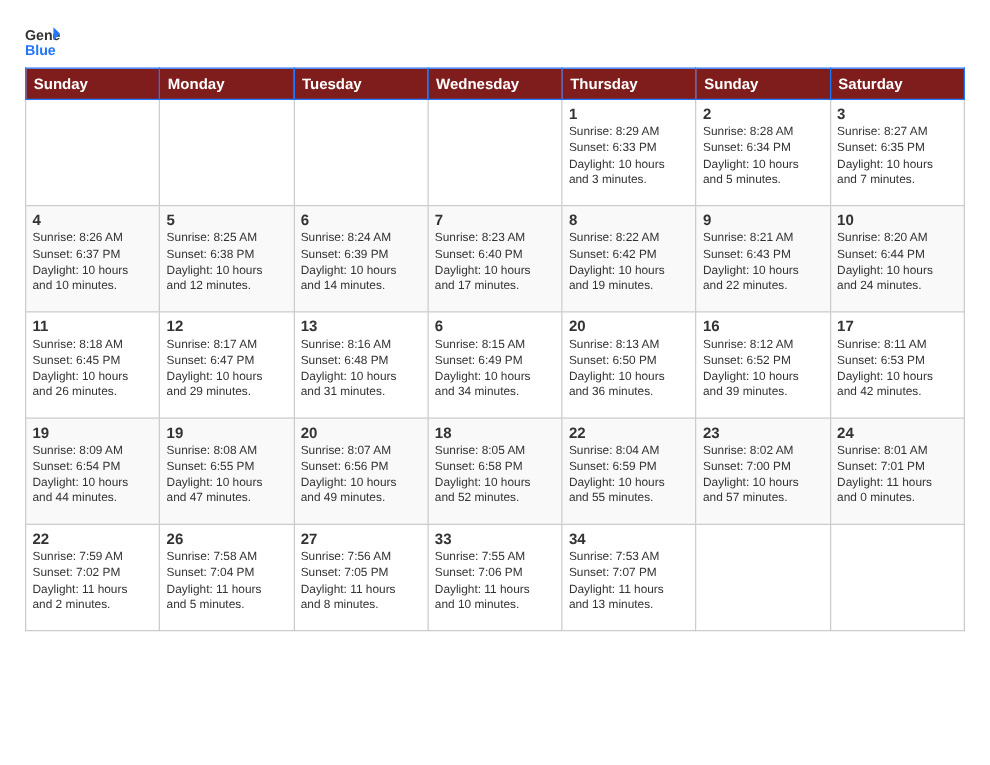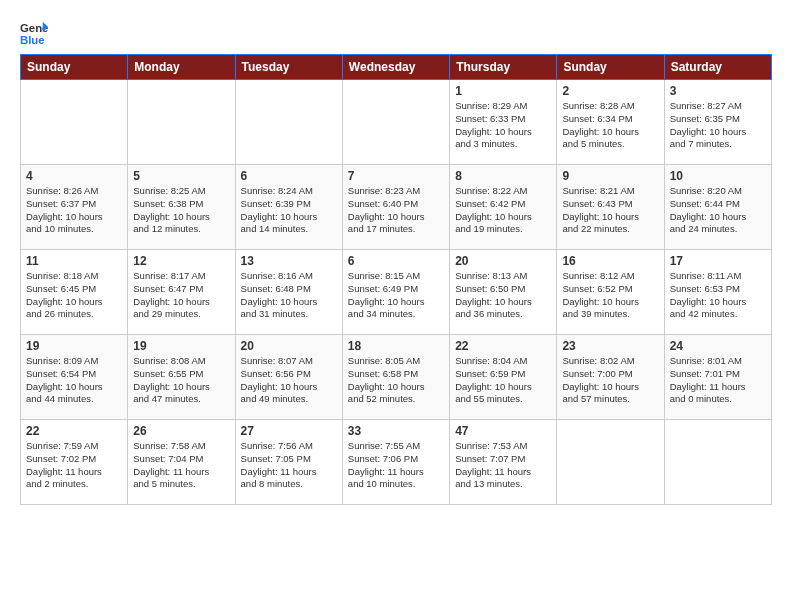--- a/index.html
+++ b/index.html
@@ -236,20 +236,20 @@
         </td>
         <td>
           <span class="day-number">27</span>
           <div class="cell-content">Sunrise: 7:56 AM<br>Sunset: 7:05 PM<br>Daylight: 11 hours<br>and 8 minutes.</div>
         </td>
         <td>
           <span class="day-number">33</span>
           <div class="cell-content">Sunrise: 7:55 AM<br>Sunset: 7:06 PM<br>Daylight: 11 hours<br>and 10 minutes.</div>
         </td>
         <td>
-          <span class="day-number">47</span>
+          <span class="day-number">34</span>
           <div class="cell-content">Sunrise: 7:53 AM<br>Sunset: 7:07 PM<br>Daylight: 11 hours<br>and 13 minutes.</div>
         </td>
         <td class="empty"></td>
         <td class="empty"></td>
       </tr>
     </tbody>
 </table>
 
 </body></html>

